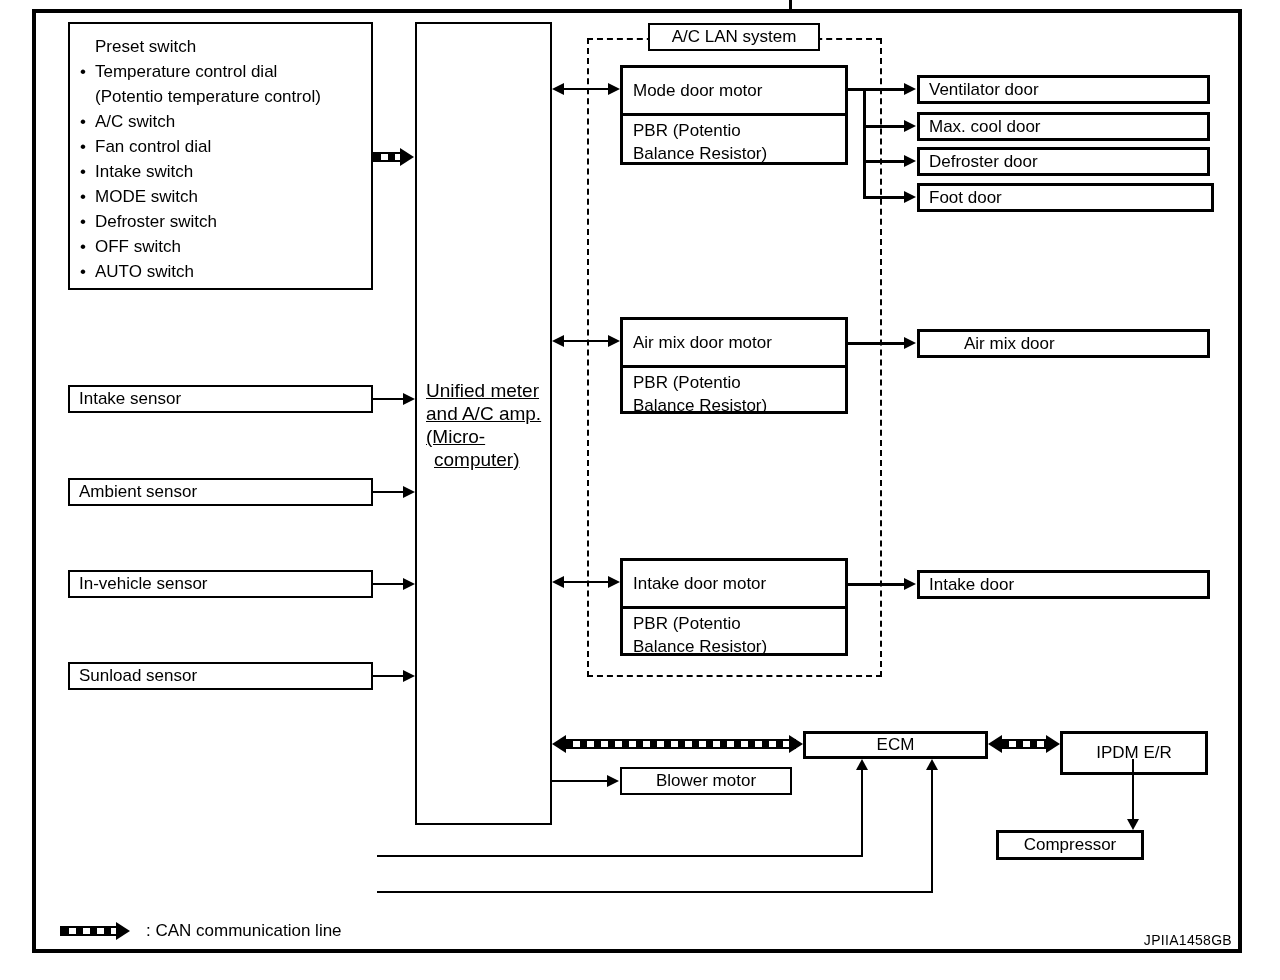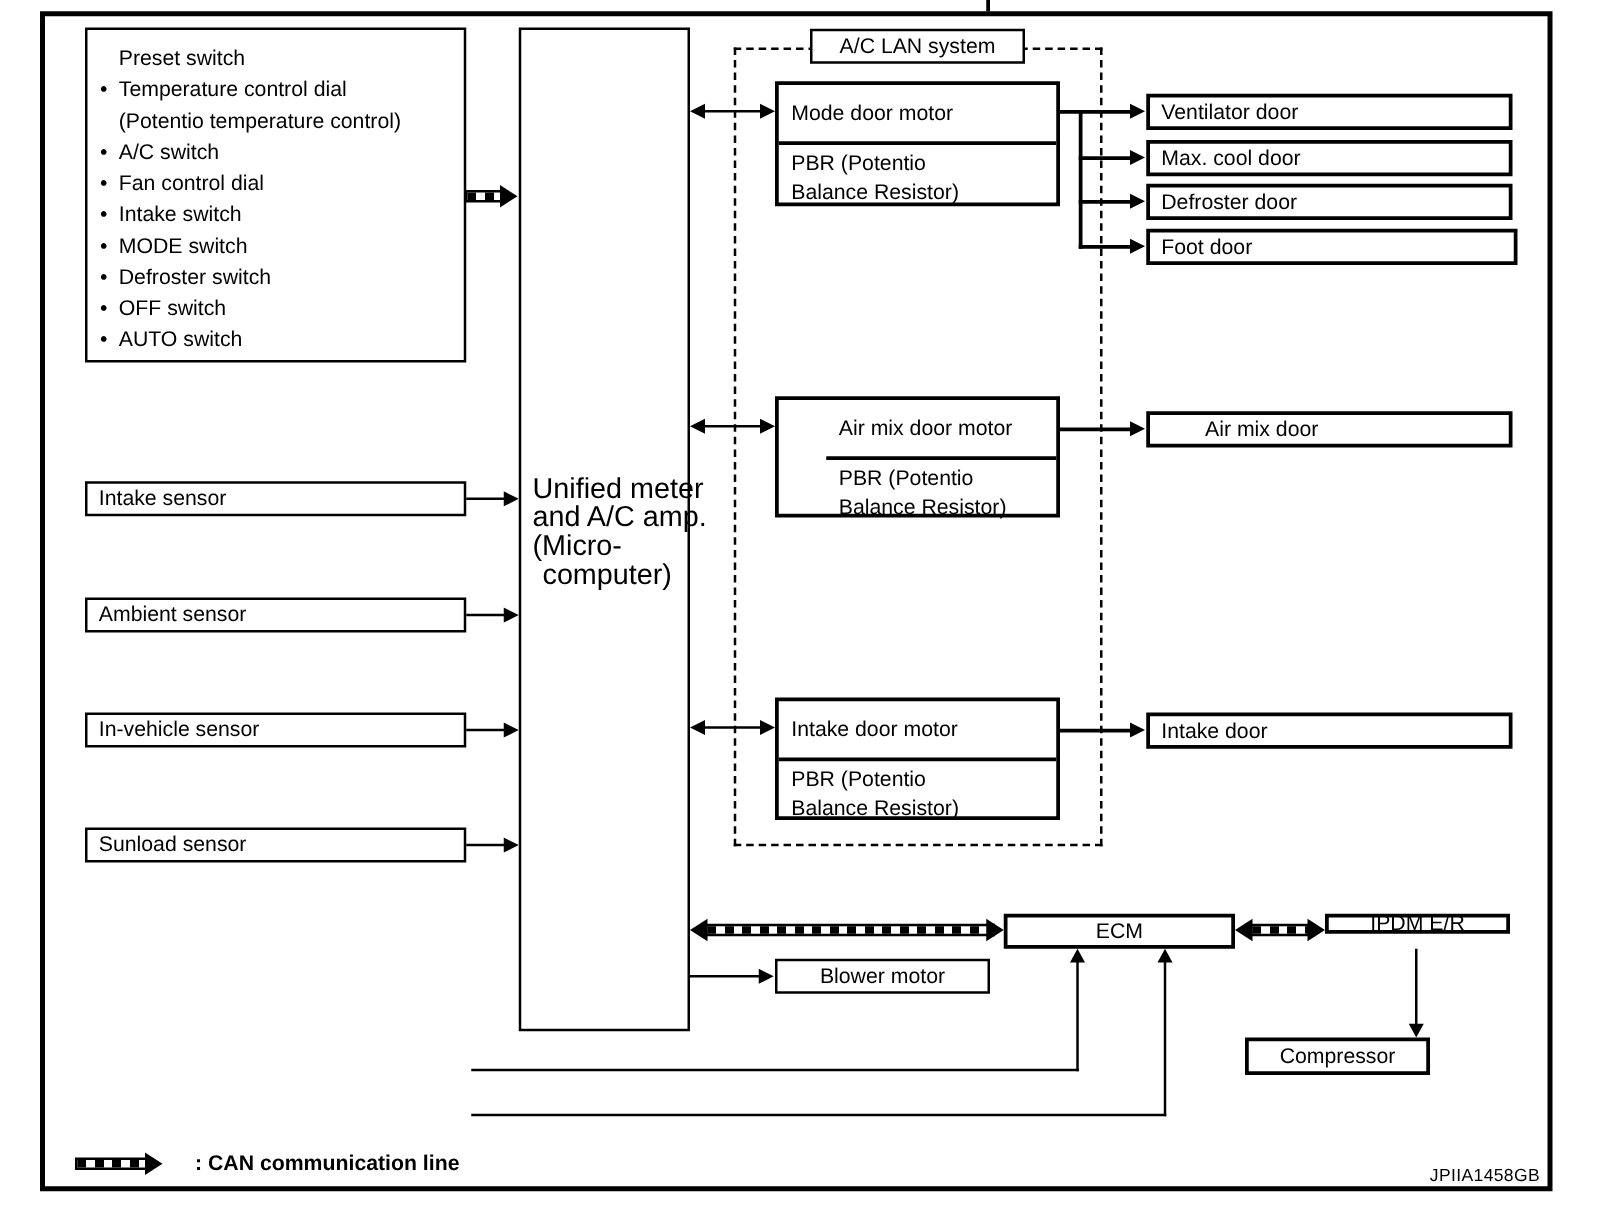--- a/index.html
+++ b/index.html
@@ -43,21 +43,21 @@
     background:repeating-linear-gradient(90deg,#000 0 7px,#fff 7px 14px);
   }
   .can-r { position:absolute; width:0; height:0; border-top:9px solid transparent; border-bottom:9px solid transparent; border-left:14px solid #000; }
   .can-l { position:absolute; width:0; height:0; border-top:9px solid transparent; border-bottom:9px solid transparent; border-right:14px solid #000; }
   
   .preset { background:#fff; border:2px solid #000; font-size:17px; padding:10px 6px 0 10px; }
   .pline { line-height:25px; white-space:nowrap; display:flex; }
   .dot { width:15px; text-align:left; flex:0 0 15px; }
   .dot.empty { visibility:hidden; }
   
-  .unitext { position:absolute; font-size:23px; line-height:23px; }
+  .unitext { position:absolute; font-size:19px; line-height:23px;text-decoration:underline; }
   .unitext .ln { display:block; white-space:nowrap; }
   .unitext .ln.pad { padding-left:8px; }
   .legend-text { position:absolute; font-size:17px; line-height:18px; white-space:nowrap; }
   .figid { position:absolute; font-size:14px; text-align:right; letter-spacing:0.3px; }
 </style>
 </head>
 <body>
 
 <div id="canvas">
 
@@ -149,21 +149,21 @@
   <div class="abs motor" style="left:620px;top:65px;width:228px;height:100px;">
     <div class="m-top" style="height:45px;">
         <span>Mode door motor</span>
       </div>
     <div class="m-bot">
       <span>PBR (Potentio</span>
       <span>Balance Resistor)</span>
     </div>
   </div>
 
-  <div class="abs motor" style="left:620px;top:317px;width:228px;height:97px;padding-left:38px;">
+  <div class="abs motor" style="left:620px;top:317px;width:228px;height:97px;">
     <div class="m-top" style="height:45px;">
         <span>Air mix door motor</span>
       </div>
     <div class="m-bot">
       <span>PBR (Potentio</span>
       <span>Balance Resistor)</span>
     </div>
   </div>
 
   <div class="abs motor" style="left:620px;top:558px;width:228px;height:98px;">
@@ -229,21 +229,21 @@
   <div class="can-r" style="left:789px;top:735px;"></div>
 
   <div class="abs box b3 ctr" style="left:803px;top:731px;width:185px;height:28px;">
       <span>ECM</span>
     </div>
 
   <div class="canbar" style="left:1000px;top:739px;width:48px;"></div>
   <div class="can-l" style="left:988px;top:735px;"></div>
   <div class="can-r" style="left:1046px;top:735px;"></div>
 
-  <div class="abs box b3 ctr" style="left:1060px;top:731px;width:148px;height:16px;">
+  <div class="abs box b3 ctr" style="left:1060px;top:731px;width:148px;height:44px;">
       <span>IPDM E/R</span>
     </div>
 
   <div class="hl" style="left:552px;top:780px;width:57px;"></div>
   <div class="ar" style="left:607px;top:775px;"></div>
   <div class="abs box ctr" style="left:620px;top:767px;width:172px;height:28px;">
       <span>Blower motor</span>
     </div>
 
   <div class="vl" style="left:1132px;top:759px;height:62px;"></div>
@@ -255,17 +255,17 @@
   <div class="hl" style="left:377px;top:855px;width:486px;"></div>
   <div class="vl" style="left:861px;top:769px;height:88px;"></div>
   <div class="au" style="left:856px;top:759px;"></div>
 
   <div class="hl" style="left:377px;top:891px;width:556px;"></div>
   <div class="vl" style="left:931px;top:769px;height:124px;"></div>
   <div class="au" style="left:926px;top:759px;"></div>
 
   <div class="canbar" style="left:60px;top:926px;width:58px;"></div>
   <div class="can-r" style="left:116px;top:922px;"></div>
-  <div class="legend-text" style="left:156px;top:922px;font-weight:bold;">: CAN communication line</div>
+  <div class="legend-text" style="left:146px;top:922px;">: CAN communication line</div>
 
   <div class="figid" style="left:1032px;top:932px;width:200px;">JPIIA1458GB</div>
 
 </div>
 
 </body></html>

